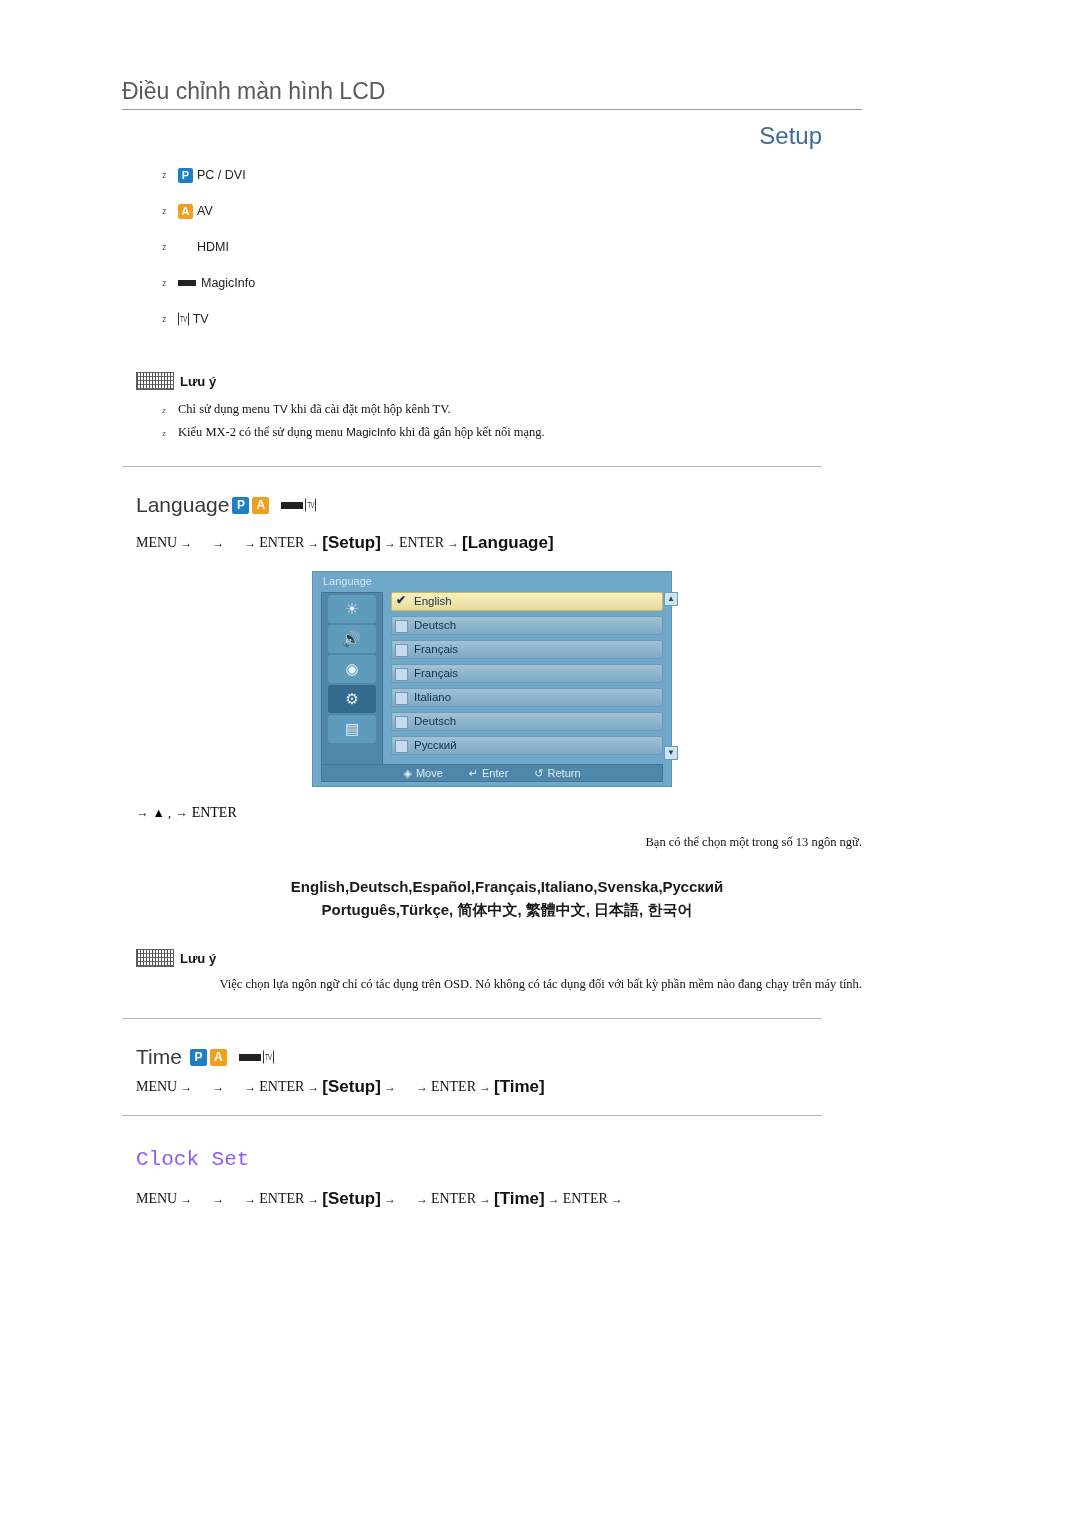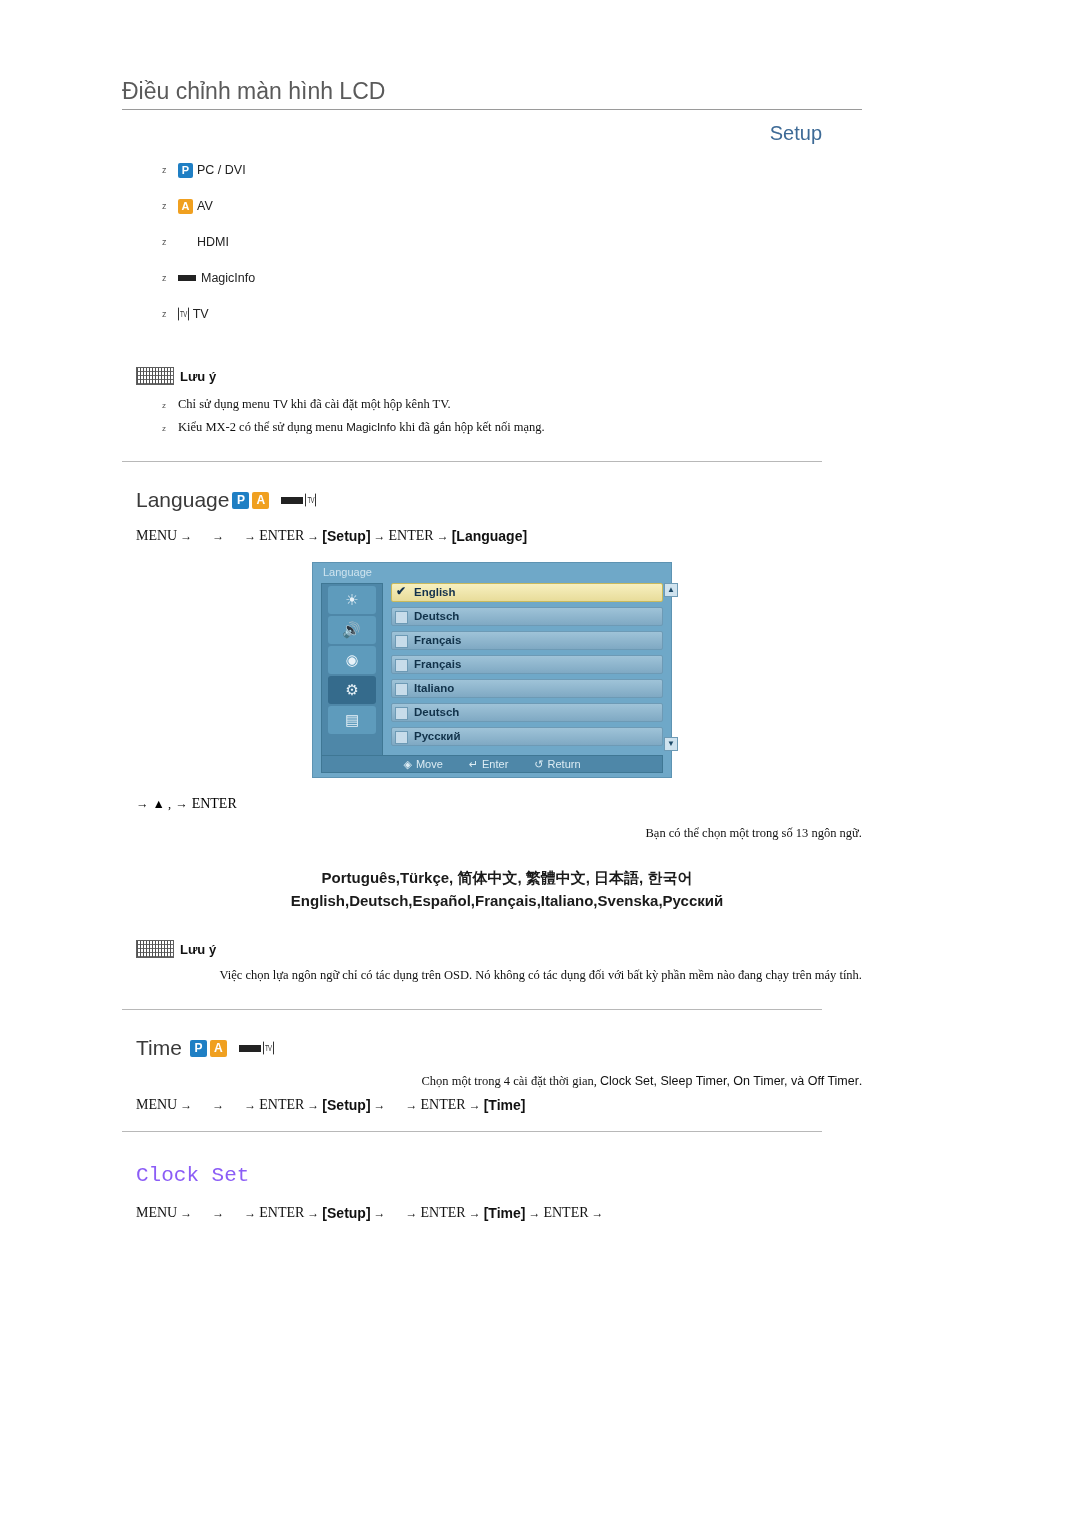--- a/index.html
+++ b/index.html
@@ -32,21 +32,21 @@
     font-size: 23px;
     color: #5a5a5a;
     letter-spacing: 0px;
     padding-bottom: 4px;
     border-bottom: 1px solid #9a9a9a;
     width: 740px;
     box-sizing: border-box;
   }
   .section-title {
     font-family: "Liberation Sans", sans-serif;
-    font-size: 20px;
+    font-size: 24px;
     color: #3d6a96;
     text-align: right;
     width: 700px;
     margin-top: 12px;
   }
   
   .sub-head {
     font-family: "Liberation Serif", serif;
     font-size: 13px;
     color: #1a1a1a;
@@ -185,21 +185,21 @@
     align-items: center;
     flex-wrap: wrap;
     gap: 3px;
   }
   .menu-path .small-caps {
     font-variant: small-caps;
     font-size: 14px;
   }
   .menu-path .btn {
     font-family: "Liberation Sans", sans-serif;
-    font-size: 14px;
+    font-size: 17px;
     font-weight: bold;
   }
   .menu-path .arrow { font-size: 12px; }
   .menu-path .blank { display:inline-block; width: 14px; }
   
   .osd {
     position: relative;
     width: 360px;
     height: 216px;
     margin: 18px auto 0 auto;
@@ -253,21 +253,21 @@
     background: linear-gradient(#9fc3d8, #7fa9c3);
     border: 1px solid #6d9ab5;
     border-radius: 2px;
     box-sizing: border-box;
   }
   .osd-row .lbl {
     position: absolute;
     left: 22px; top: 2px;
     font-size: 11.5px;
     color: #11324a;
-    font-weight: bold;
+    font-weight: normal;
   }
   .osd-row .box {
     position: absolute;
     left: 3px; top: 3px;
     width: 11px; height: 11px;
     background: #c7dcea;
     border: 1px solid #6d9ab5;
   }
   .osd-row.active {
     background: linear-gradient(#f7f0c0, #e8dc9a);
@@ -503,45 +503,42 @@
     <div class="line-row">
       <span>→</span>
       <span>▲ ,</span>
       <span>→</span>
       <span class="small-caps" style="font-size:14px">ENTER</span>
     </div>
 
     <div class="para">Bạn có thể chọn một trong số 13 ngôn ngữ.</div>
 
     <div class="lang-list">
+      <div>English,Deutsch,Español,Français,Italiano,Svenska,Русский</div>
       <div>Português,Türkçe, 简体中文,  繁體中文, 日本語, 한국어</div>
-      <div>English,Deutsch,Español,Français,Italiano,Svenska,Русский</div>
     </div>
 
     <div class="note-block" style="margin-top:28px;">
       <div class="note-head">
         <span class="note-icon"></span>
         <span>Lưu ý</span>
       </div>
       <div class="para" style="margin-left:0;margin-top:10px;">Việc chọn lựa ngôn ngữ chỉ có tác dụng trên OSD. Nó không có tác dụng đối với bất kỳ phần mềm nào đang chạy trên máy tính.</div>
     </div>
 
     <div class="divider"></div>
 
     <div class="feature-head">
       <span>Time</span>
       <span class="chip chip-p" style="margin-left:8px;">P</span>
       <span class="chip chip-a">A</span>
       <span class="chip-hdmi"></span>
       <span class="chip-tv">TV</span>
     </div>
 
-    <div class="para">
-      <span>Chọn một trong 4 cài đặt thời gian, </span><span class="kw" style="font-size:12.5px">Clock Set, Sleep Timer, On Timer, và Off Timer</span><span>.</span>
-    </div>
 
     <div class="menu-path" style="margin-top:8px;">
       <span class="small-caps">MENU</span>
       <span class="arrow">→</span>
       <span class="blank"></span>
       <span class="arrow">→</span>
       <span class="blank"></span>
       <span class="arrow">→</span>
       <span class="small-caps">ENTER</span>
       <span class="arrow">→</span>

